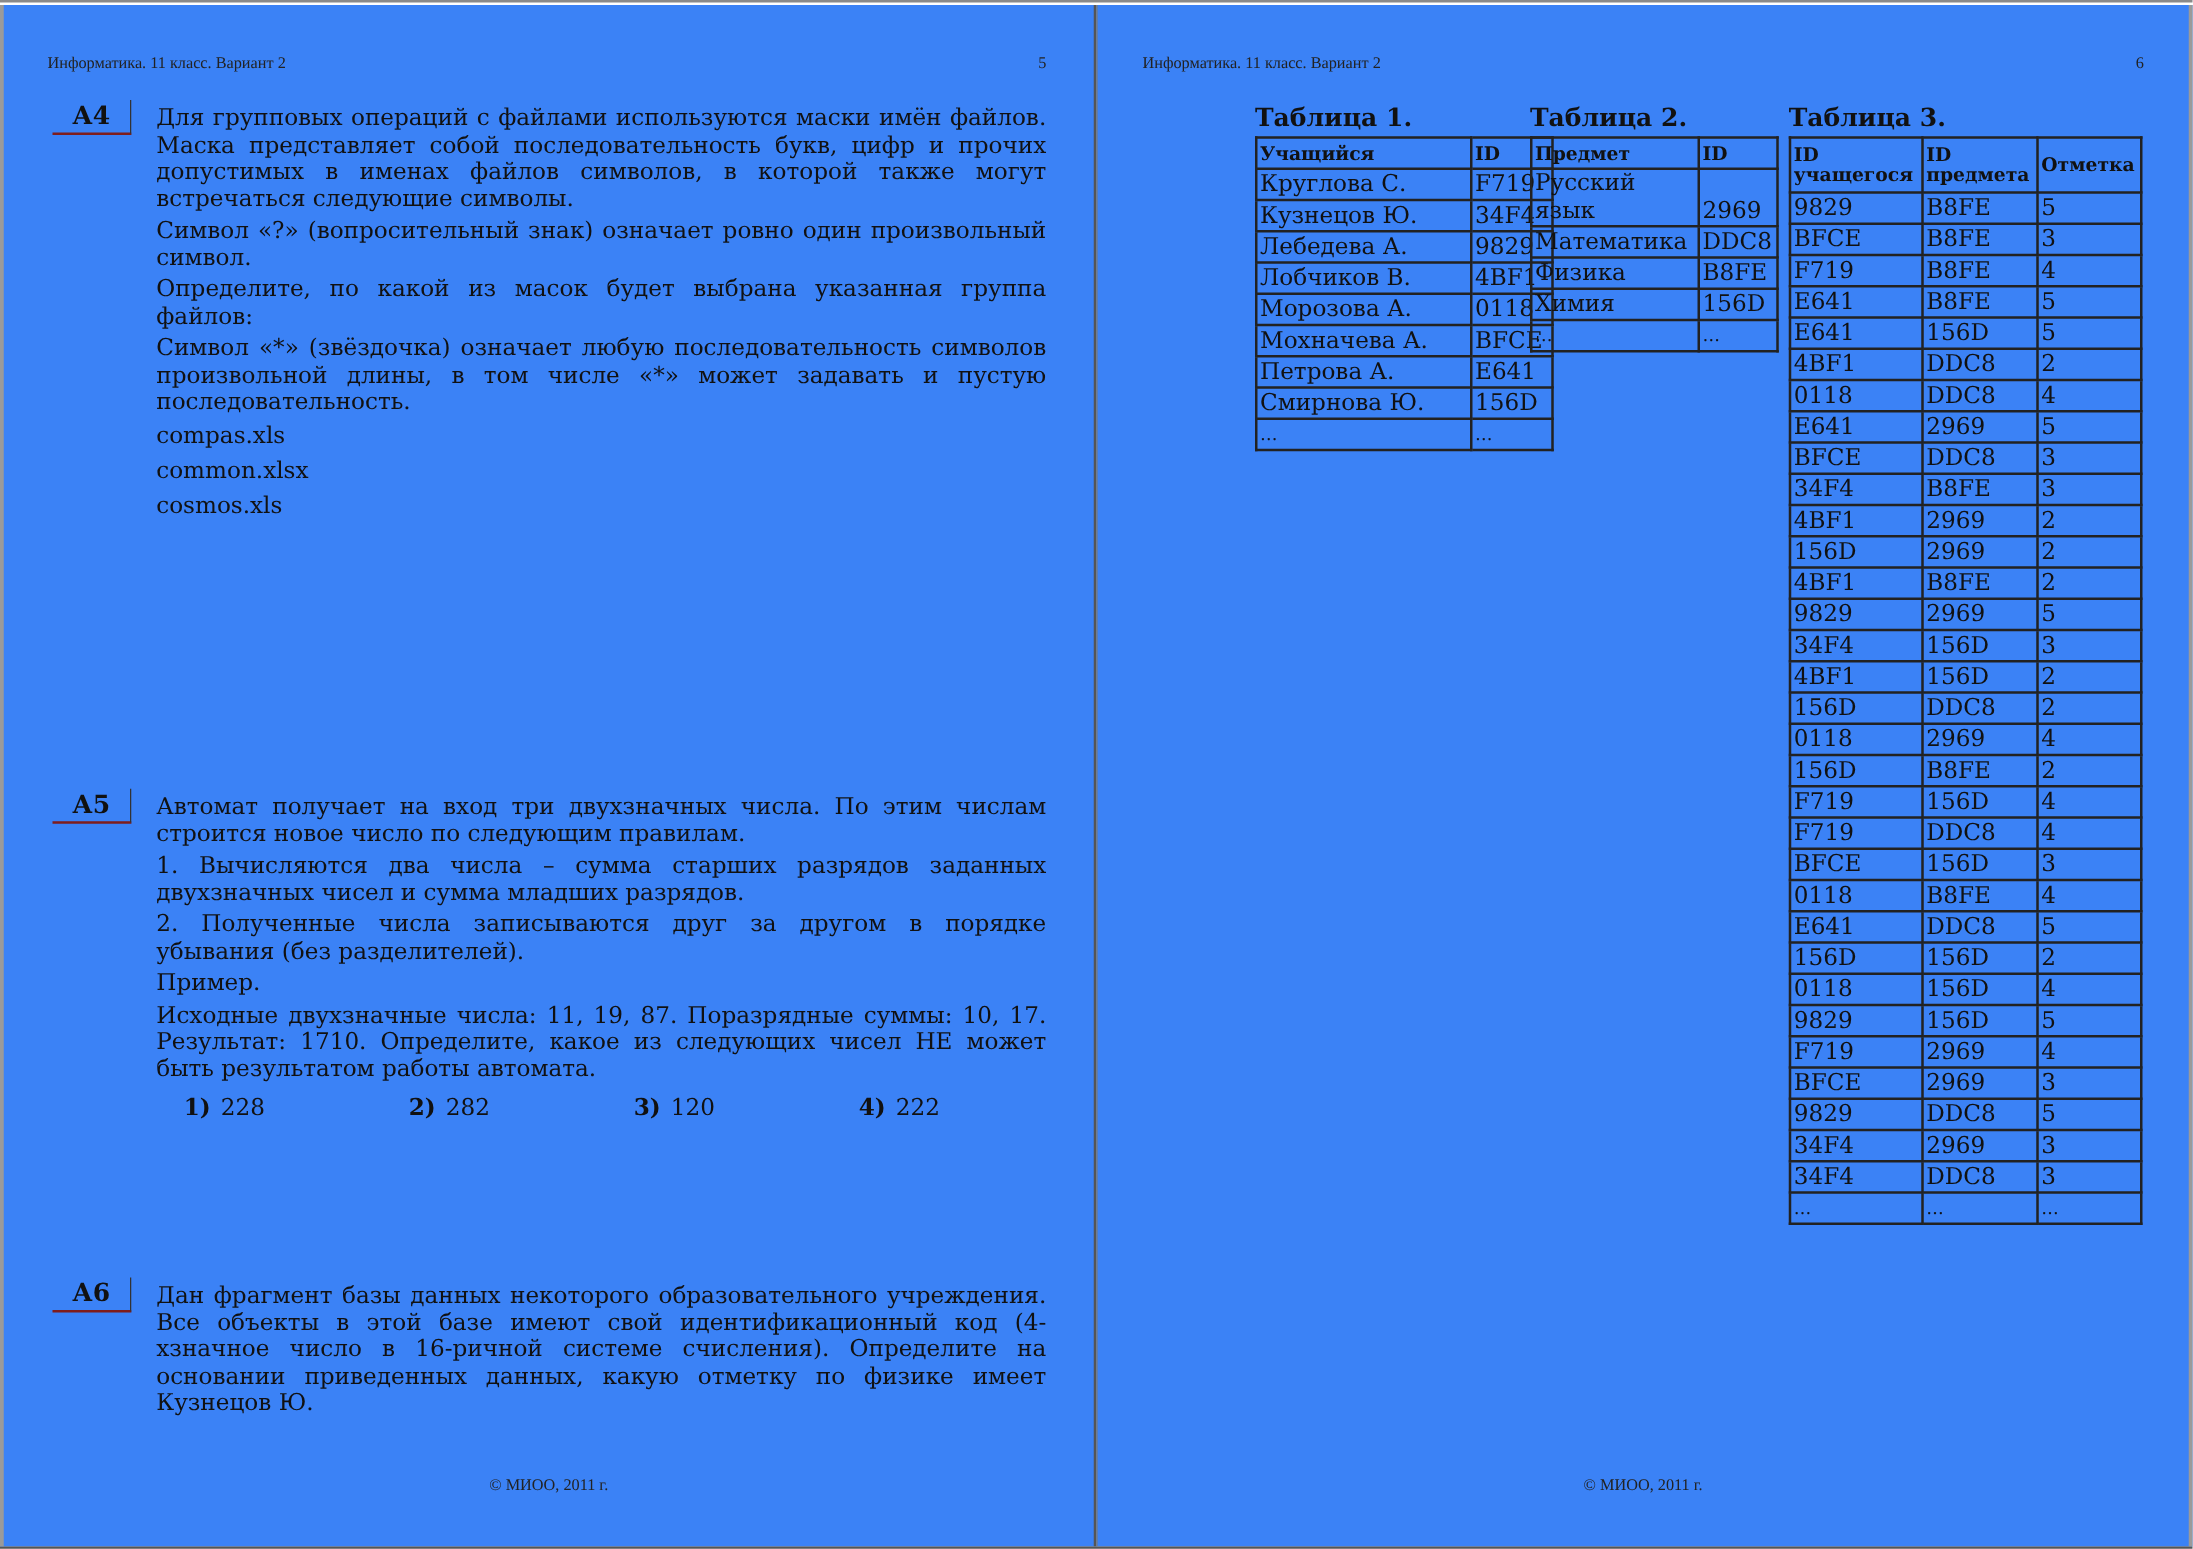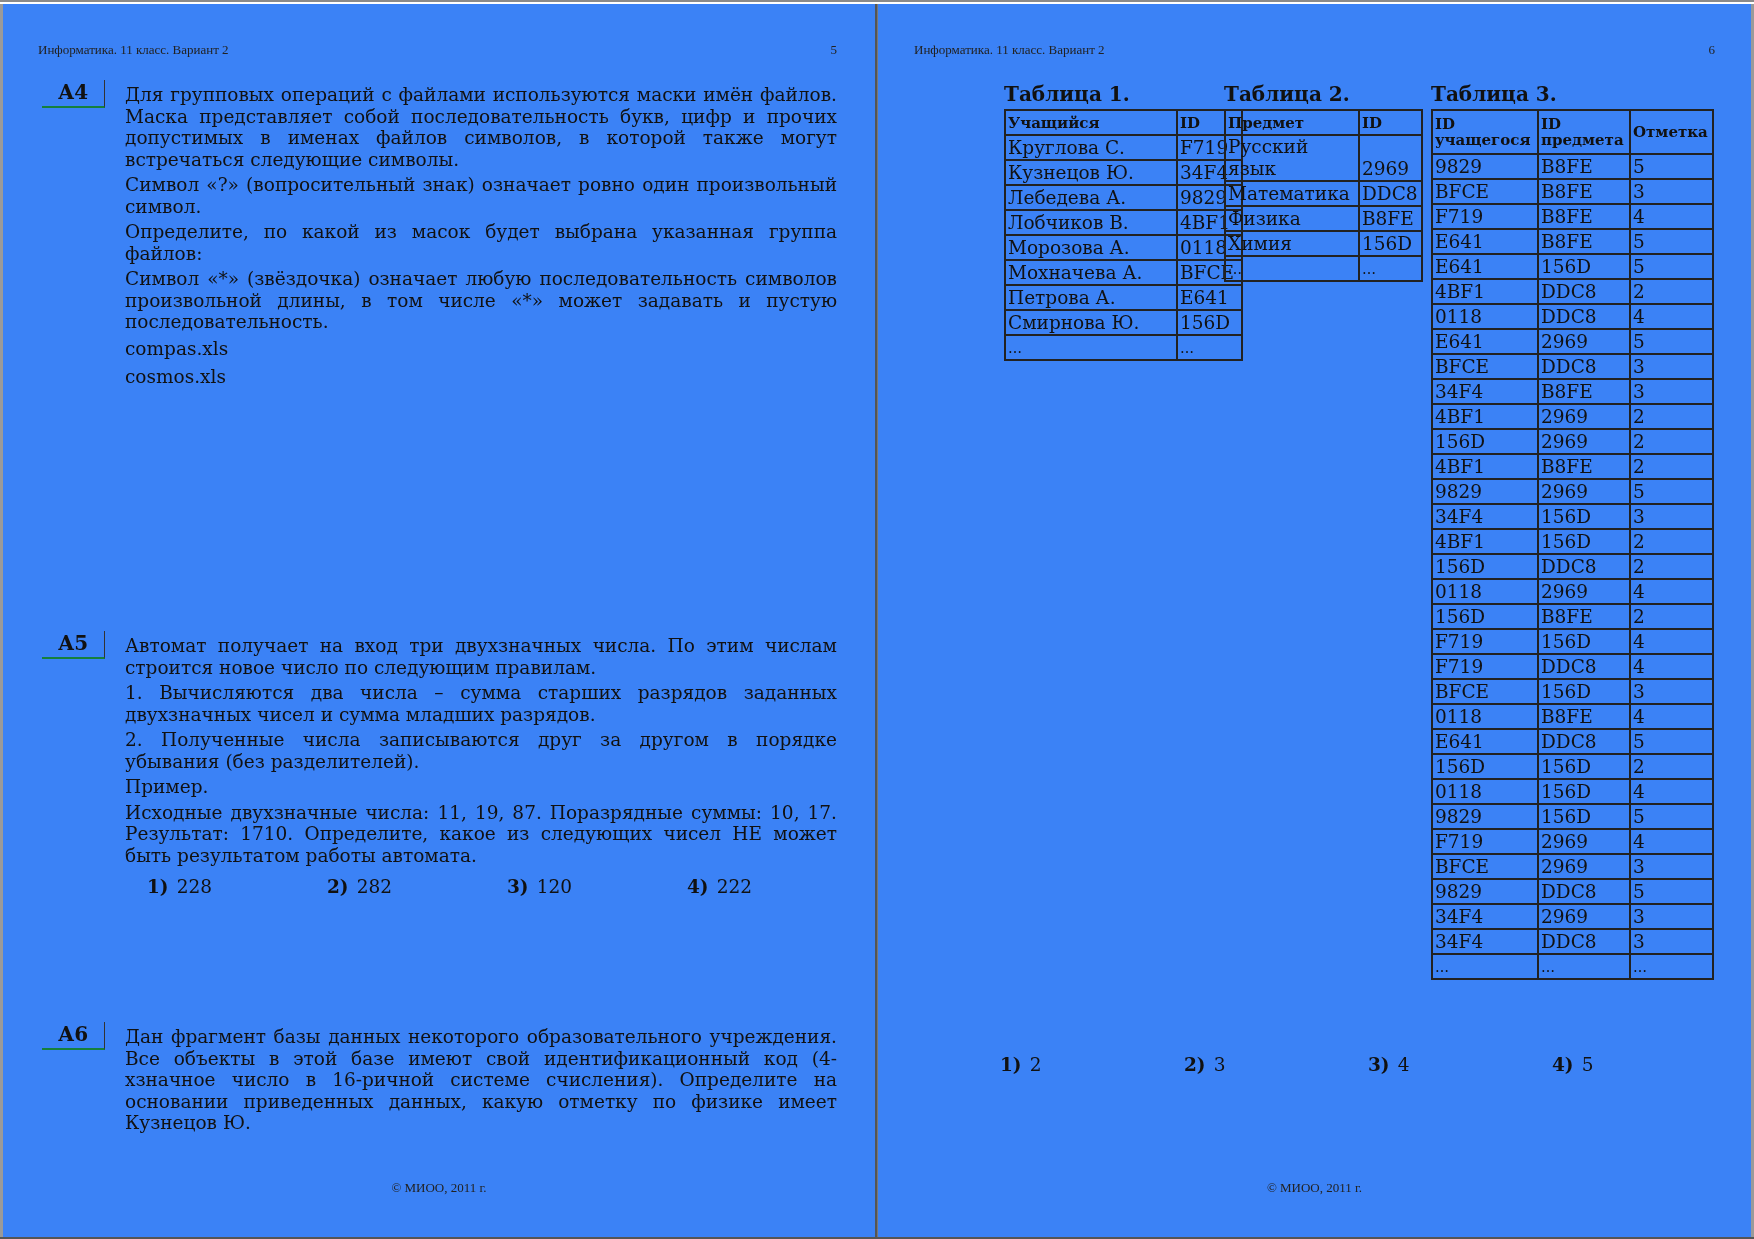--- a/index.html
+++ b/index.html
@@ -34,21 +34,21 @@
 
   .footer {
     position: absolute; top: 1176px; width: 100%; text-align: center;
     font-size: 13px; font-family: "Liberation Serif", serif; color: #222;
   }
 
   .task { position: absolute; left: 35px; width: 803px; }
   .task-label {
     position: absolute; left: 4px; top: 0; width: 62px; height: 26px;
     font-weight: bold; font-size: 20px; text-align: center; line-height: 24px;
-    border-right: 1px solid #333; border-bottom: 2px solid #15803d;
+    border-right: 1px solid #333; border-bottom: 2px solid #7f1d1d;
     font-family: "DejaVu Serif", serif;
   }
   .task-body {
     margin-left: 83px; font-size: 18.5px; line-height: 21.5px;
     text-align: justify;
   }
   .task-body p { margin: 4px; }
   .plain { text-align: left; }
   .options { display: flex; flex-wrap: wrap; margin-top: 4px; }
   .opt { font-size: 18.5px; line-height: 33px; }
@@ -91,20 +91,21 @@
     <div class="page-num">5</div>
 
     <div class="task" id="task-a4">
       <div class="task-label">А4</div>
       <div class="task-body">
         <p>Для групповых операций с файлами используются маски имён файлов. Маска представляет собой последовательность букв, цифр и прочих допустимых в именах файлов символов, в которой также могут встречаться следующие символы.</p>
         <p>Символ «?» (вопросительный знак) означает ровно один произвольный символ.</p>
         <p>Определите, по какой из масок будет выбрана указанная группа файлов:</p>
         <p>Символ «*» (звёздочка) означает любую последовательность символов произвольной длины, в том числе «*» может задавать и пустую последовательность.</p>
         <p class="plain" style="line-height:24px">compas.xls</p>
+        <p class="plain" style="line-height:24px">common.xlsx</p>
         <p class="plain" style="line-height:24px">cosmos.xls</p>
       </div>
     </div>
 
     <div class="task" id="task-a5">
       <div class="task-label">А5</div>
       <div class="task-body">
         <p>Автомат получает на вход три двухзначных числа. По этим числам строится новое число по следующим правилам.</p>
         <p>1. Вычисляются два числа – сумма старших разрядов заданных двухзначных чисел и сумма младших разрядов.</p>
         <p>2. Полученные числа записываются друг за другом в порядке убывания (без разделителей).</p>
@@ -390,22 +391,16 @@
             </tr>
             <tr>
               <td class="c1 ellip">…</td>
               <td class="c2 ellip">…</td>
               <td class="c3 ellip">…</td>
             </tr>
           </tbody>
       </table>
     </div>
 
-    <div class="a6-answers">
-      <div class="opt"><span class="num" style="font-weight:bold;margin-right:8px">1)</span><span>2</span></div>
-      <div class="opt"><span class="num" style="font-weight:bold;margin-right:8px">2)</span><span>3</span></div>
-      <div class="opt"><span class="num" style="font-weight:bold;margin-right:8px">3)</span><span>4</span></div>
-      <div class="opt"><span class="num" style="font-weight:bold;margin-right:8px">4)</span><span>5</span></div>
-    </div>
 
     <div class="footer">© МИОО, 2011 г.</div>
   </div>
 </div>
 
 </body></html>

